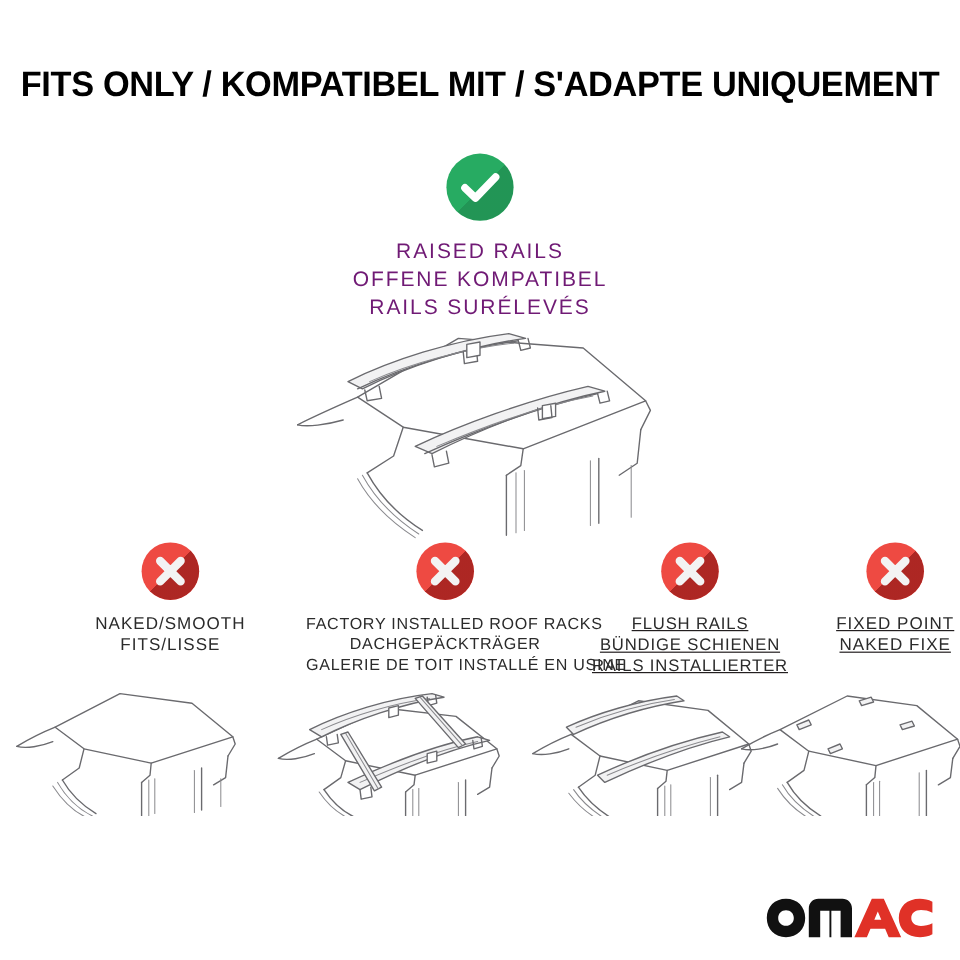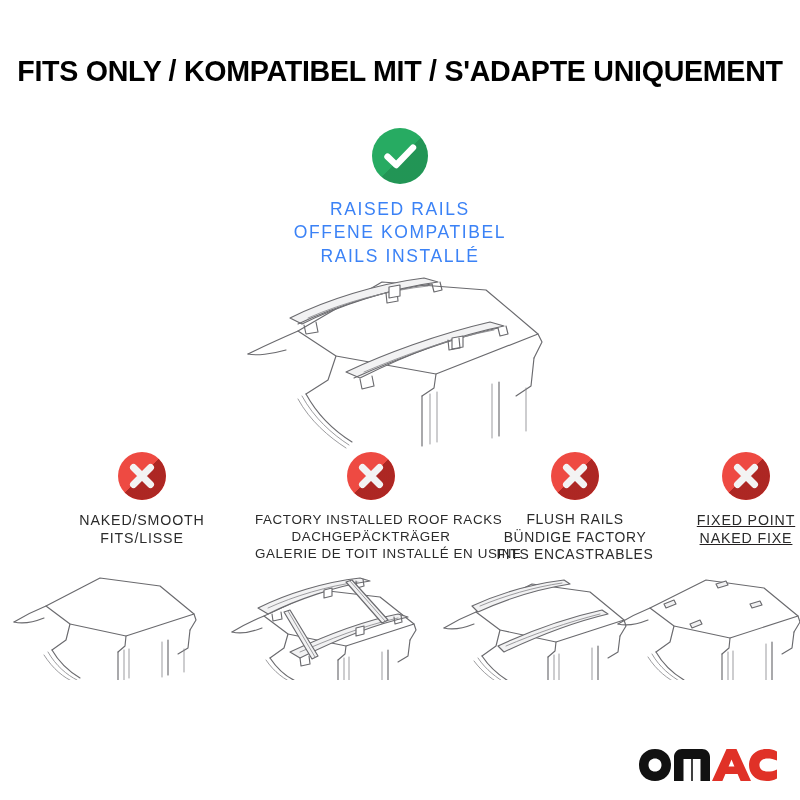--- a/index.html
+++ b/index.html
@@ -64,21 +64,21 @@
     background: linear-gradient(135deg, rgba(0,0,0,0) 50%, rgba(120,10,10,0.55) 50%);
   }
 
   .badge svg { position: absolute; inset: 0; }
 
   .main-labels {
     margin-top: 14px;
     line-height: 1.33;
     font-size: 17.5px;
     letter-spacing: 1.6px;
-    color: #3b82f6;
+    color: #701a75;
     font-weight: 400;
   }
 
   
   .hero-art {
     position: absolute;
     left: 186px;
     top: 276px;
     width: 440px;
     height: 180px;
@@ -92,21 +92,21 @@
     width: 800px;
     display: flex;
     padding-left: 29px;
   }
   .item {
     box-sizing: border-box;
     text-align: center;
   }
   .item.i0 { width: 226px; }
   .item.i1 { width: 232px; }
-  .item.i2 { width: 176px; }
+  .item.i2 { width: 176px; text-decoration: underline; }
   .item.i3 { width: 166px; text-decoration: underline; }
 
   .item .badge { width: 48px; height: 48px; }
 
   .item-labels {
     margin-top: 11px;
     line-height: 1.27;
     font-size: 14.2px;
     letter-spacing: 0.85px;
     color: #2b2b2b;
@@ -164,21 +164,21 @@
   <div class="badge green">
     <div class="shade"></div>
     <svg viewBox="0 0 56 56" width="56" height="56" aria-hidden="true">
       <path d="M15.5 28.6 L24.2 37.0 L41.0 19.6" fill="none" stroke="#ffffff" stroke-width="6.4" stroke-linecap="round" stroke-linejoin="round"></path>
     </svg>
   </div>
 
   <div class="main-labels">
     <div>RAISED RAILS</div>
     <div>OFFENE KOMPATIBEL</div>
-    <div>RAILS INSTALLÉ</div>
+    <div>RAILS SURÉLEVÉS</div>
   </div>
 </div>
 
 <div class="hero-art">
   <svg class="line" viewBox="0 0 440 180" width="440" height="180">
 
     <path class="fillwhite" d="M112 55 L196 6 L300 14 L352 58 L250 98 L150 80 Z"></path>
 
     <path d="M112 55 C 96 62, 78 70, 62 78"></path>
     <path d="M62 78 C 70 80, 86 78, 100 74"></path>
@@ -247,22 +247,22 @@
 
   <div class="item i2">
     <div class="badge red">
       <div class="shade"></div>
       <svg viewBox="0 0 48 48" width="48" height="48" aria-hidden="true">
         <path d="M15.5 15.5 L32.5 32.5 M32.5 15.5 L15.5 32.5" fill="none" stroke="#f3f3f3" stroke-width="7" stroke-linecap="round"></path>
       </svg>
     </div>
     <div class="item-labels">
       <div>FLUSH RAILS</div>
-      <div>BÜNDIGE FACTORY</div>
-      <div>FITS ENCASTRABLES</div>
+      <div>BÜNDIGE SCHIENEN</div>
+      <div>RAILS INSTALLIERTER</div>
     </div>
   </div>
 
   <div class="item i3">
     <div class="badge red">
       <div class="shade"></div>
       <svg viewBox="0 0 48 48" width="48" height="48" aria-hidden="true">
         <path d="M15.5 15.5 L32.5 32.5 M32.5 15.5 L15.5 32.5" fill="none" stroke="#f3f3f3" stroke-width="7" stroke-linecap="round"></path>
       </svg>
     </div>

